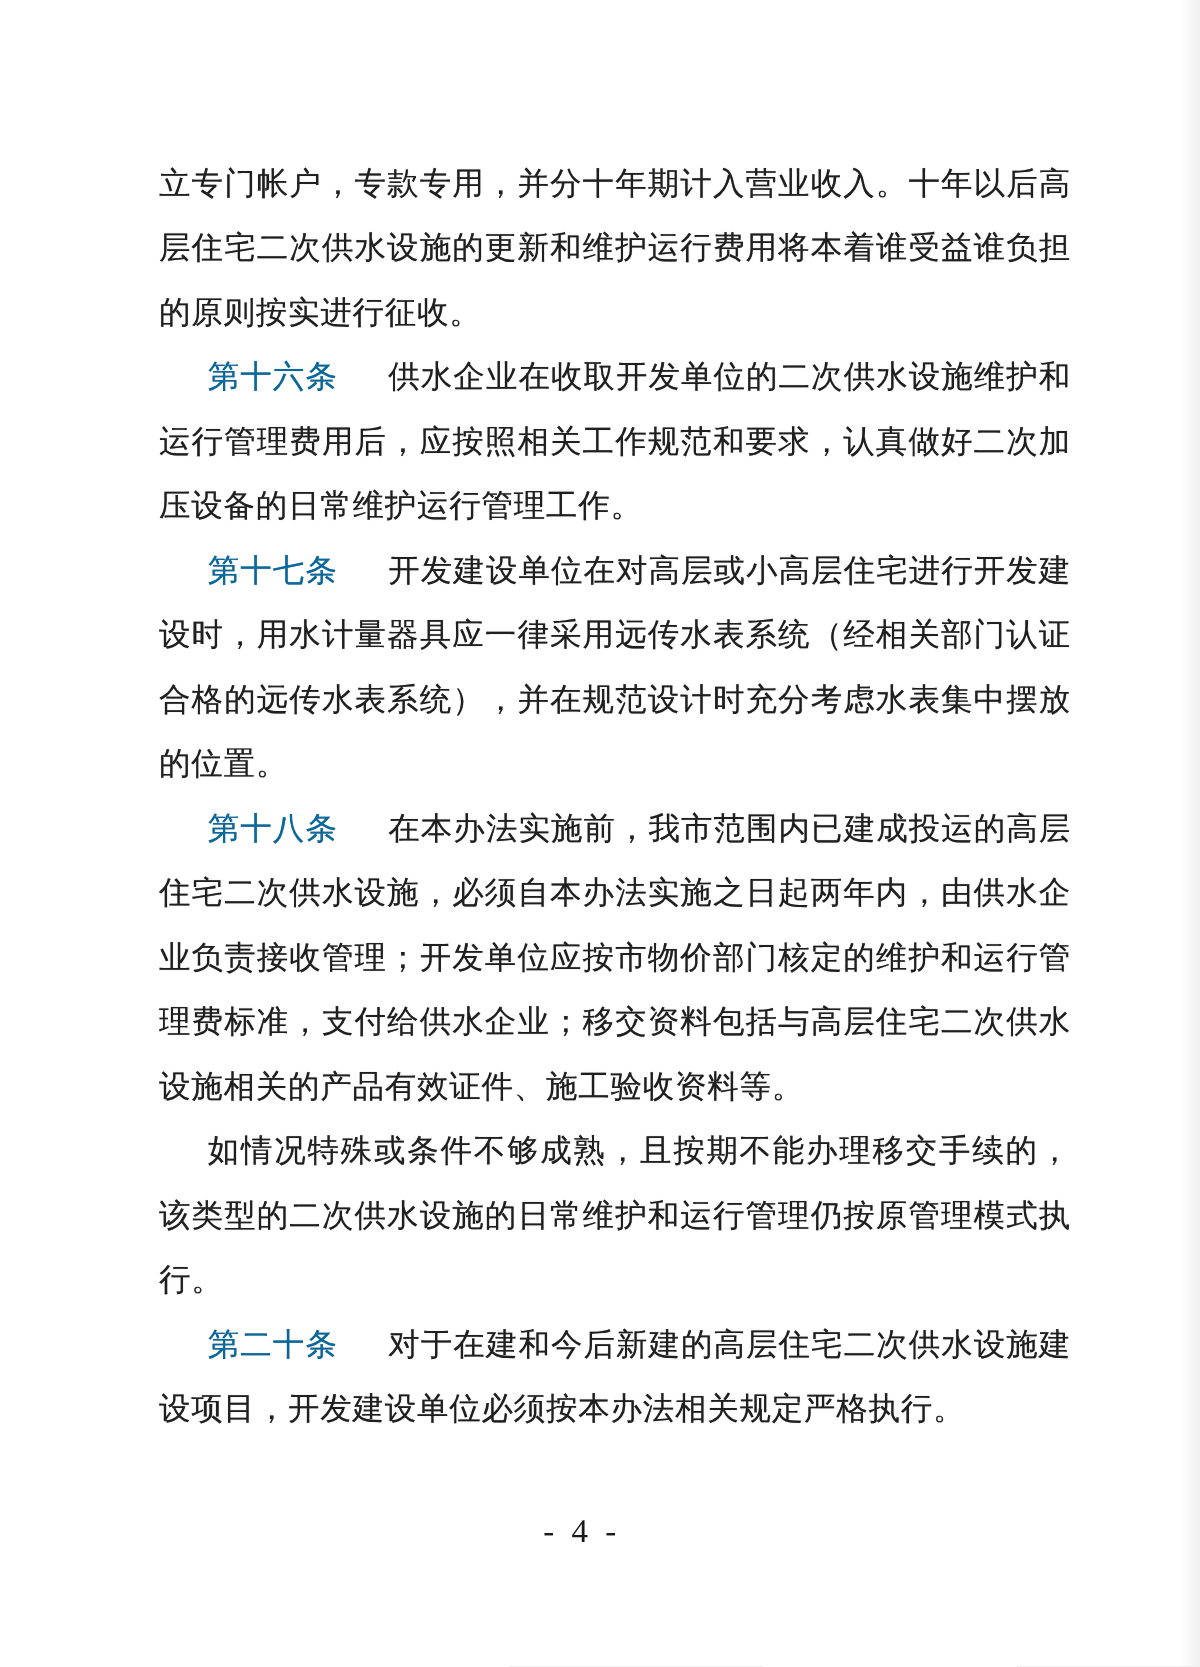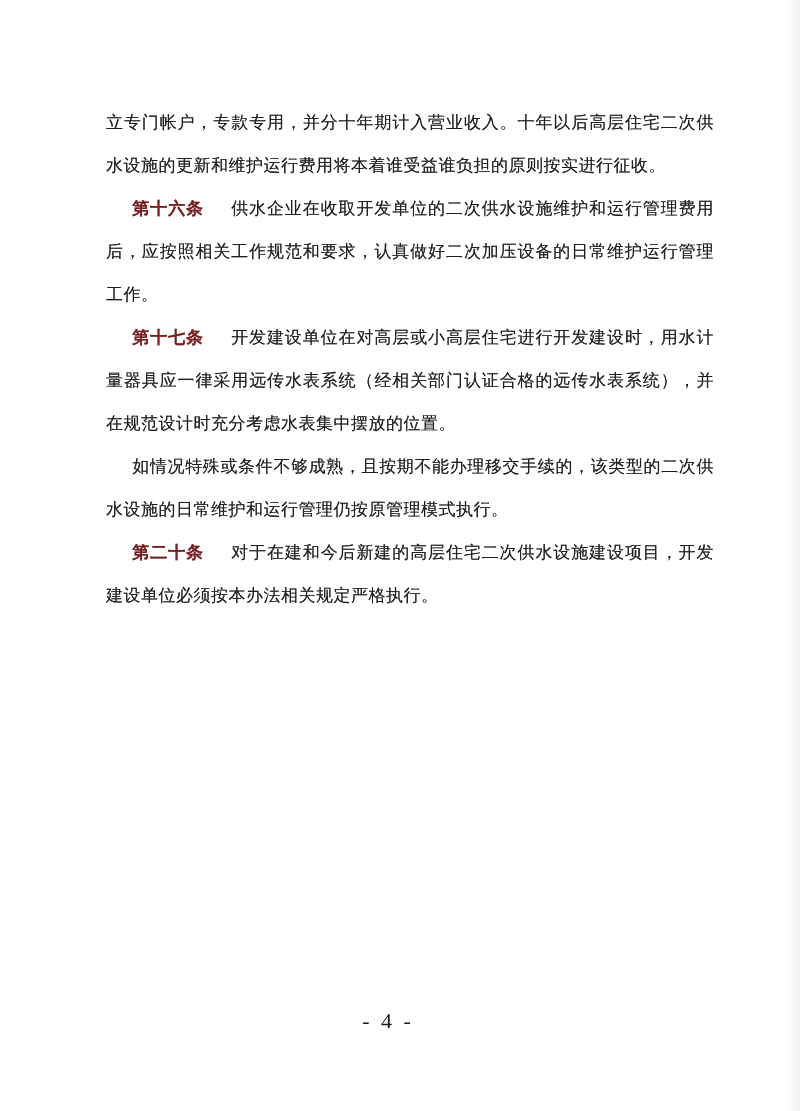--- a/index.html
+++ b/index.html
@@ -24,56 +24,57 @@
     top: 0; right: 0; bottom: 0;
     width: 14px;
     background: linear-gradient(to left, rgba(0,0,0,0.06), rgba(0,0,0,0));
     pointer-events: none;
   }
   .text-block {
     position: absolute;
     left: 106px;
     top: 101px;
     width: 608px;
-    font-size: 17px;
+    font-size: 21px;
     line-height: 43px;
     text-align: justify;
     text-justify: inter-ideograph;
     letter-spacing: 0.5px;
     text-shadow: 0 0 0.5px rgba(0,0,0,0.55);
   }
   .para {
     margin: 0;
     padding: 0;
     text-indent: 1.55em;
   }
   .para.continued {
     text-indent: 0;
   }
   .clause {
-    font-weight: bold;
+    font-weight: normal;
     margin-right: 1.6em;
-    color: #7f1d1d;
+    color: #0369a1;
   }
   .page-number {
     position: absolute;
     top: 1008px;
     left: 0;
     width: 776px;
     text-align: center;
     font-size: 22px;
     letter-spacing: 3px;
     color: #1a1a1a;
   }
 </style>
 </head>
 <body>
 
 <div class="page">
   <div class="text-block" id="paragraphs">
       <p class="para continued"><span>立专门帐户，专款专用，并分十年期计入营业收入。十年以后高层住宅二次供水设施的更新和维护运行费用将本着谁受益谁负担的原则按实进行征收。</span></p>
       <p class="para"><span class="clause">第十六条</span><span>供水企业在收取开发单位的二次供水设施维护和运行管理费用后，应按照相关工作规范和要求，认真做好二次加压设备的日常维护运行管理工作。</span></p>
       <p class="para"><span class="clause">第十七条</span><span>开发建设单位在对高层或小高层住宅进行开发建设时，用水计量器具应一律采用远传水表系统（经相关部门认证合格的远传水表系统），并在规范设计时充分考虑水表集中摆放的位置。</span></p>
+      <p class="para"><span class="clause">第十八条</span><span>在本办法实施前，我市范围内已建成投运的高层住宅二次供水设施，必须自本办法实施之日起两年内，由供水企业负责接收管理；开发单位应按市物价部门核定的维护和运行管理费标准，支付给供水企业；移交资料包括与高层住宅二次供水设施相关的产品有效证件、施工验收资料等。</span></p>
       <p class="para"><span>如情况特殊或条件不够成熟，且按期不能办理移交手续的，该类型的二次供水设施的日常维护和运行管理仍按原管理模式执行。</span></p>
       <p class="para"><span class="clause">第二十条</span><span>对于在建和今后新建的高层住宅二次供水设施建设项目，开发建设单位必须按本办法相关规定严格执行。</span></p>
     </div>
   <div class="page-number">- 4 -</div>
 </div>
 
 </body></html>

